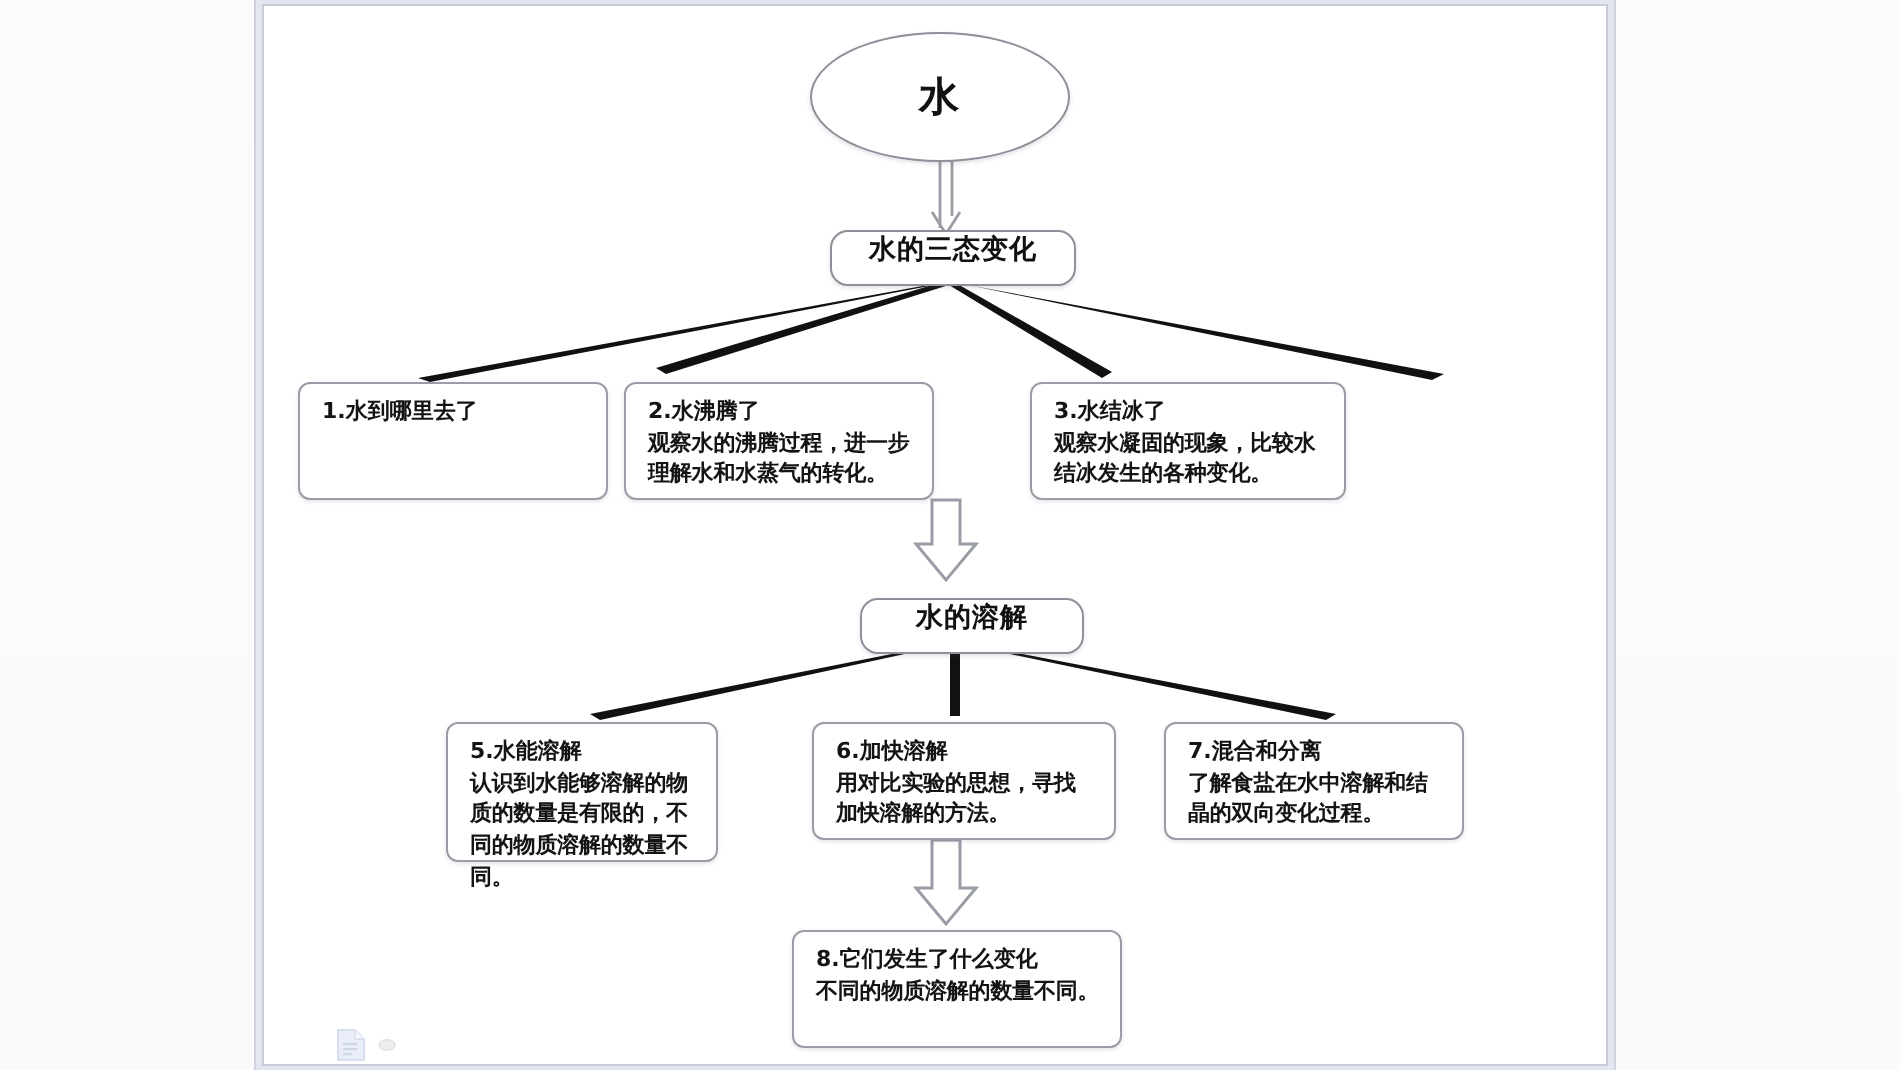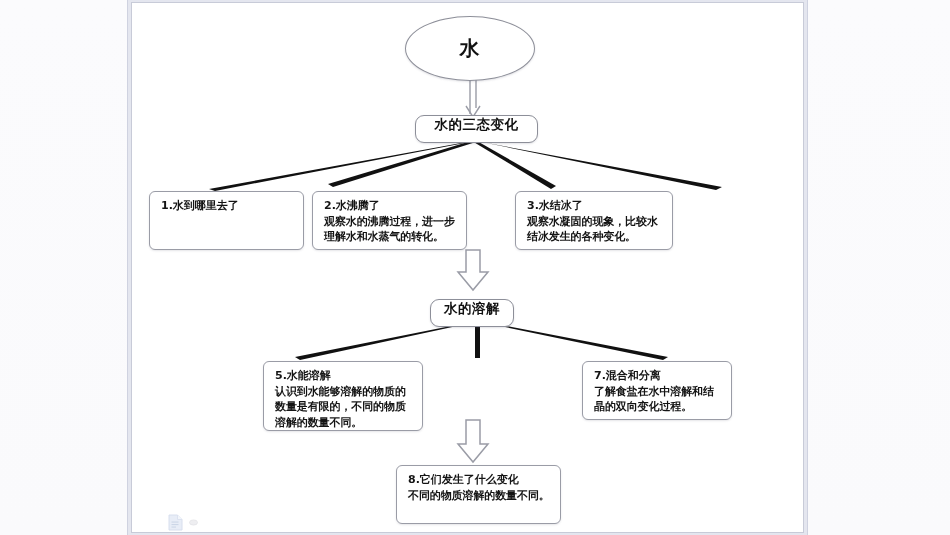--- a/index.html
+++ b/index.html
@@ -201,29 +201,33 @@
       <div class="leaf-head">2.水沸腾了</div>
       <div class="leaf-body">观察水的沸腾过程，进一步理解水和水蒸气的转化。</div>
     </div>
 
     <div class="node leaf-node" style="left:342px; top:183px; width:158px; height:59px;margin-left:36px;">
       <div class="leaf-head">3.水结冰了</div>
       <div class="leaf-body">观察水凝固的现象，比较水结冰发生的各种变化。</div>
     </div>
 
 
-    <div class="node pill-node" style="left:293px; top:291px; width:84px; height:28px;">
+    <div class="node pill-node" style="left:293px; top:291px; width:112px; height:28px;">
       <span class="node-title">水的溶解</span>
     </div>
 
-    <div class="node leaf-node" style="left:86px; top:353px; width:160px; height:70px;margin-left:40px;">
+    <div class="node leaf-node" style="left:86px; top:353px; width:136px; height:70px;">
       <div class="leaf-head">5.水能溶解</div>
       <div class="leaf-body">认识到水能够溶解的物质的数量是有限的，不同的物质溶解的数量不同。</div>
     </div>
 
+    <div class="node leaf-node" style="left:269px; top:353px; width:152px; height:59px;">
+      <div class="leaf-head">6.加快溶解</div>
+      <div class="leaf-body">用对比实验的思想，寻找加快溶解的方法。</div>
+    </div>
 
     <div class="node leaf-node" style="left:445px; top:353px; width:150px; height:59px;">
       <div class="leaf-head">7.混合和分离</div>
       <div class="leaf-body">了解食盐在水中溶解和结晶的双向变化过程。</div>
     </div>
 
     <div class="node leaf-node" style="left:259px; top:457px; width:165px; height:59px;">
       <div class="leaf-head">8.它们发生了什么变化</div>
       <div class="leaf-body">不同的物质溶解的数量不同。</div>
     </div>

